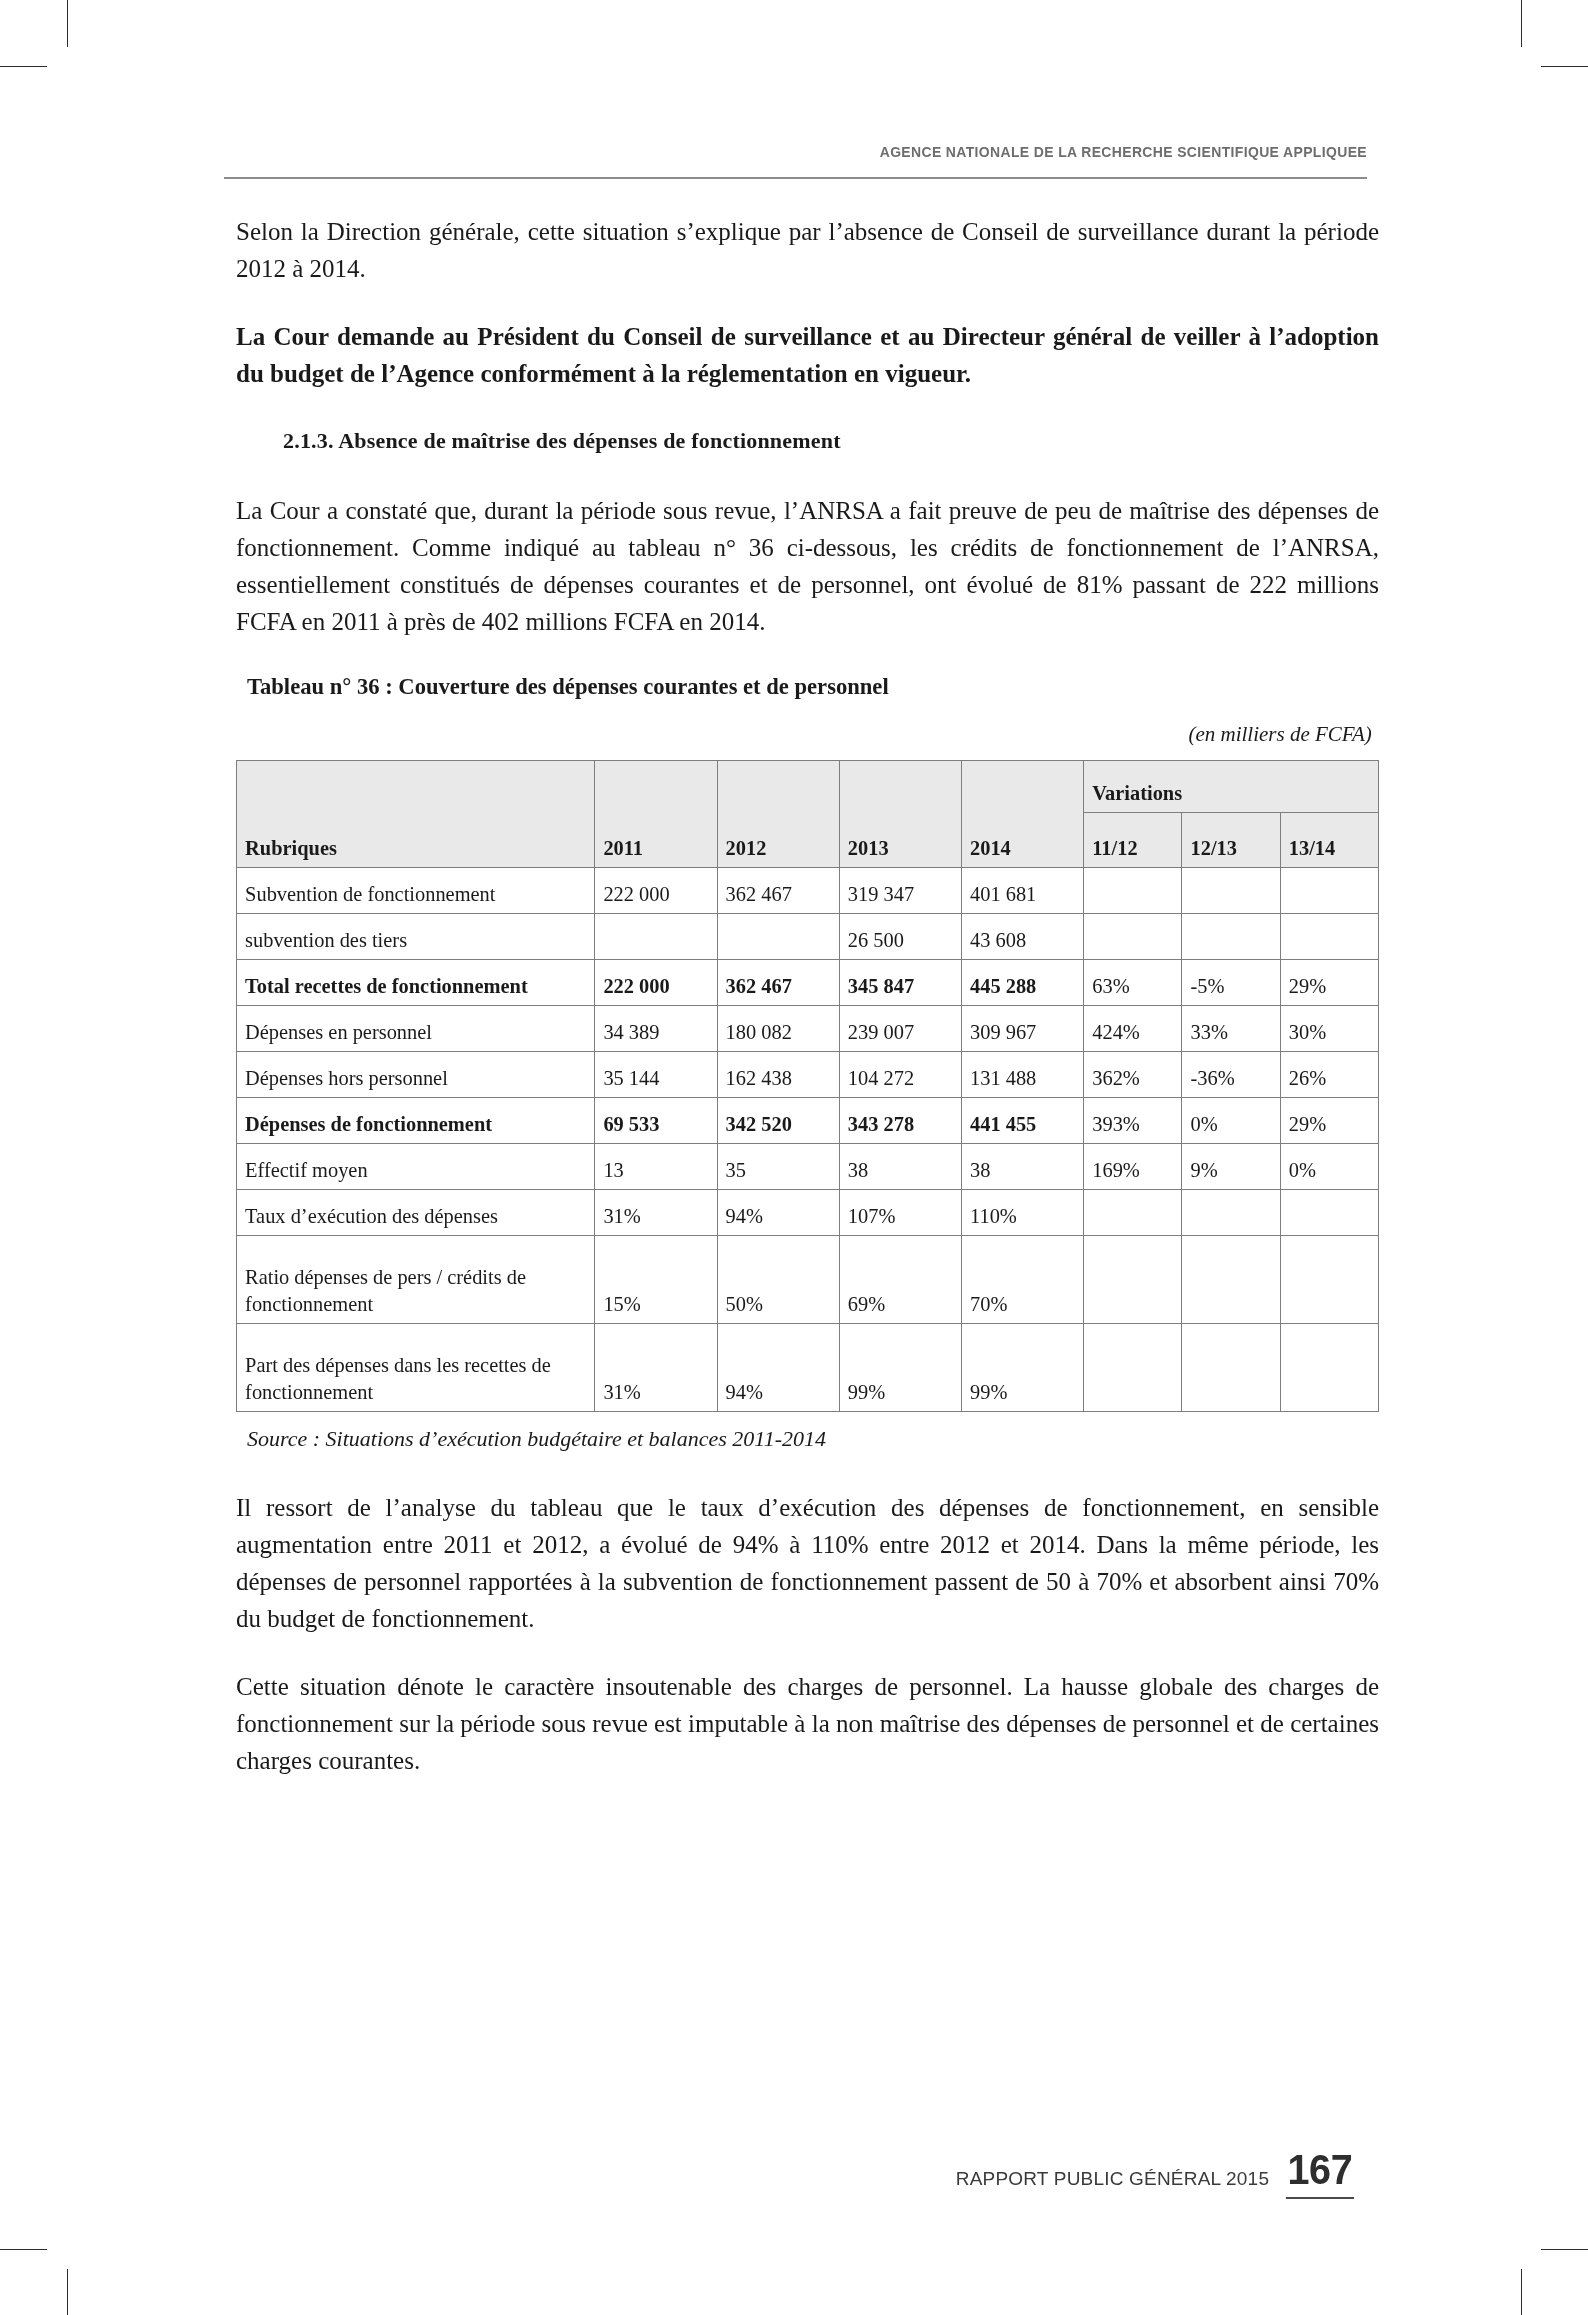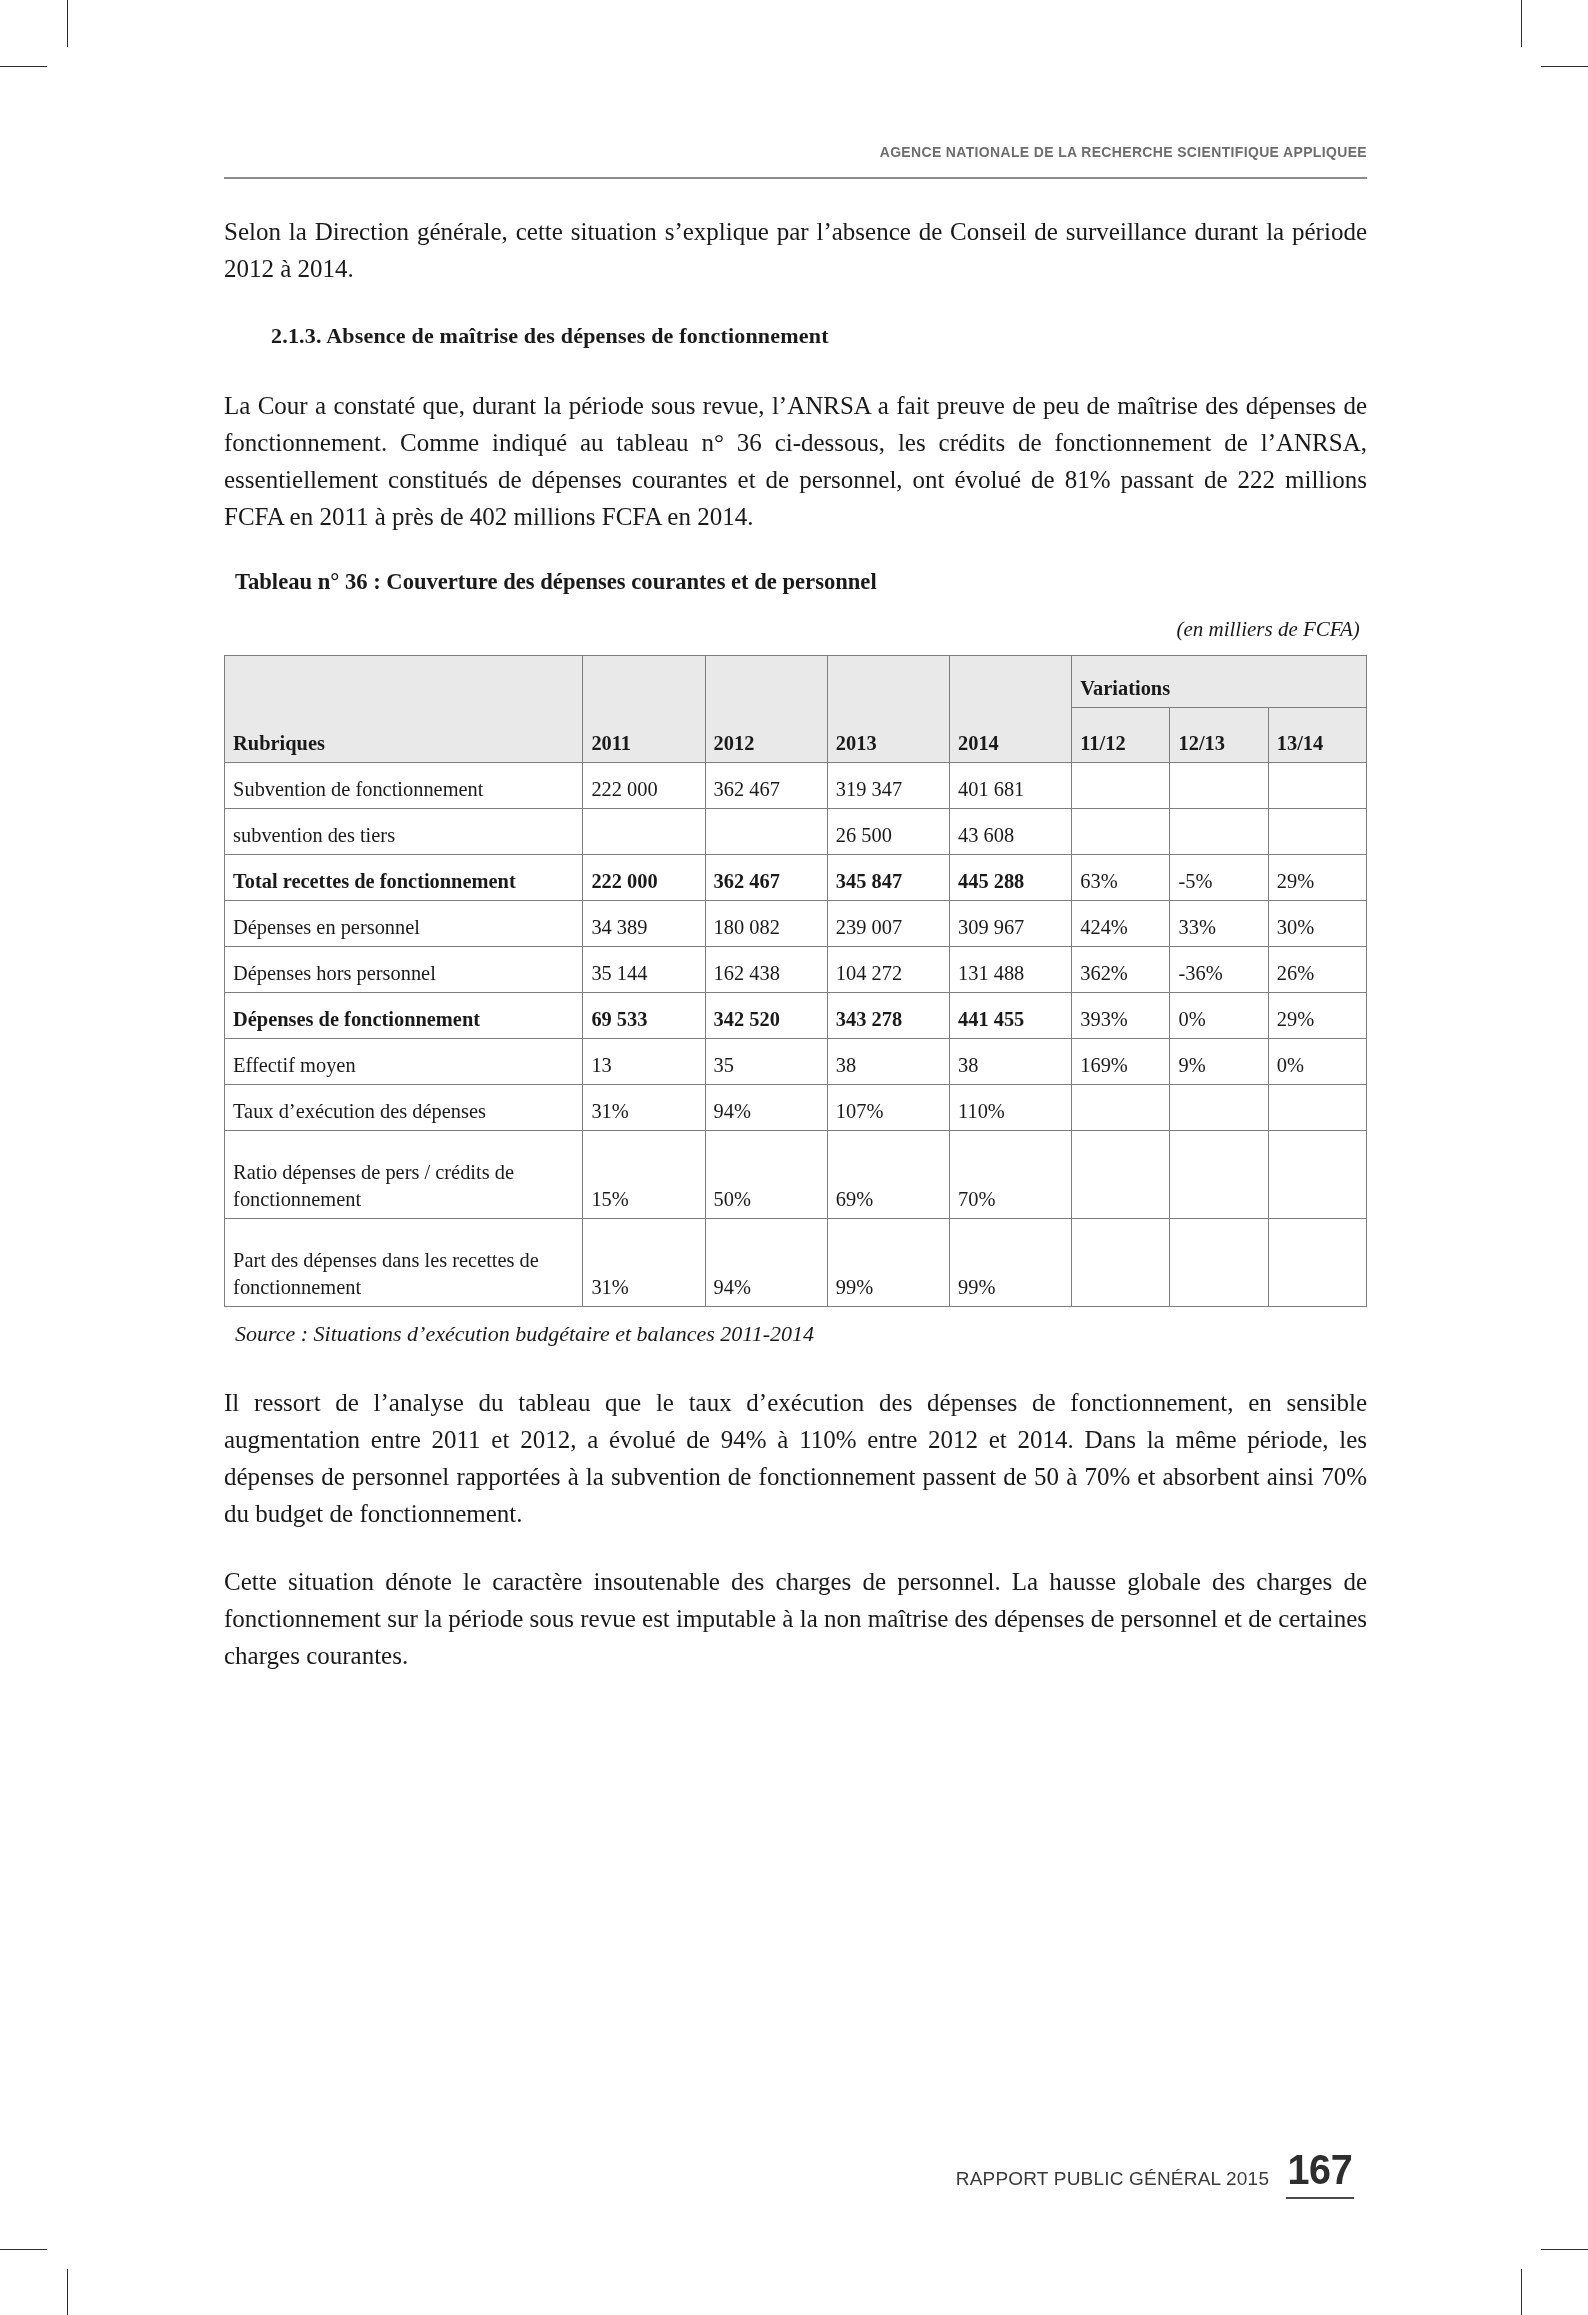--- a/index.html
+++ b/index.html
@@ -66,21 +66,21 @@
     left: 0;
     top: 177px;
     width: 1143px;
     height: 1.8px;
     background: #8c8c8c;
   }
 
   
   .body-area {
     position: absolute;
-    left: 0;
+    left: 12px;
     top: 213px;
     width: 1143px;
   }
   p.para {
     margin: 0 0 31px 0;
     font-size: 25px;
     line-height: 37px;
     text-align: justify;
     text-justify: inter-word;
     -webkit-hyphens: none;
@@ -250,20 +250,21 @@
 
   <div class="runhead">
     <span class="runhead-text">AGENCE NATIONALE DE LA RECHERCHE SCIENTIFIQUE APPLIQUEE</span>
   </div>
   <div class="runhead-rule"></div>
 
   <div class="body-area">
 
     <p class="para">Selon la Direction générale, cette situation s’explique par l’absence de Conseil de surveillance durant la période 2012 à 2014.</p>
 
+    <p class="para bold">La Cour demande au Président du Conseil de surveillance et au Directeur général de veiller à l’adoption du budget de l’Agence conformément à la réglementation en vigueur.</p>
 
     <h2 class="section-heading">2.1.3. Absence de maîtrise des dépenses de fonctionnement</h2>
 
     <p class="para">La Cour a constaté que, durant la période sous revue, l’ANRSA a fait preuve de peu de maîtrise des dépenses de fonctionnement. Comme indiqué au tableau n° 36 ci-dessous, les crédits de fonctionnement de l’ANRSA, essentiellement constitués de dépenses courantes et de personnel, ont évolué de 81% passant de 222 millions FCFA en 2011 à près de 402 millions FCFA en 2014.</p>
 
     <div class="table-caption">Tableau n° 36 : Couverture des dépenses courantes et de personnel</div>
 
     <div class="unit-note">(en milliers de FCFA)</div>
 
     <table class="data">

